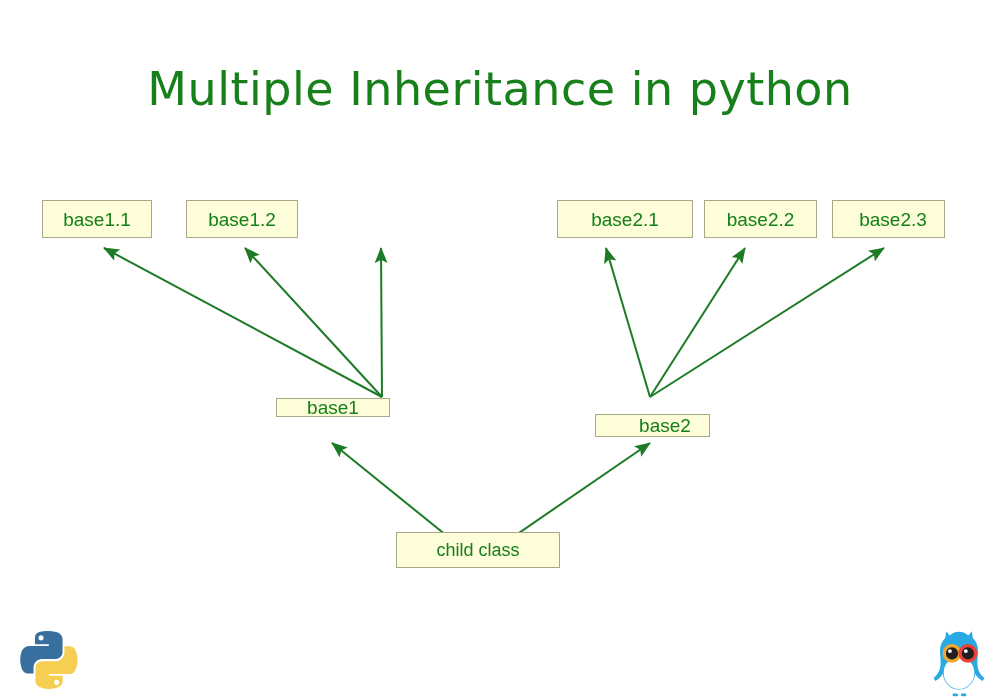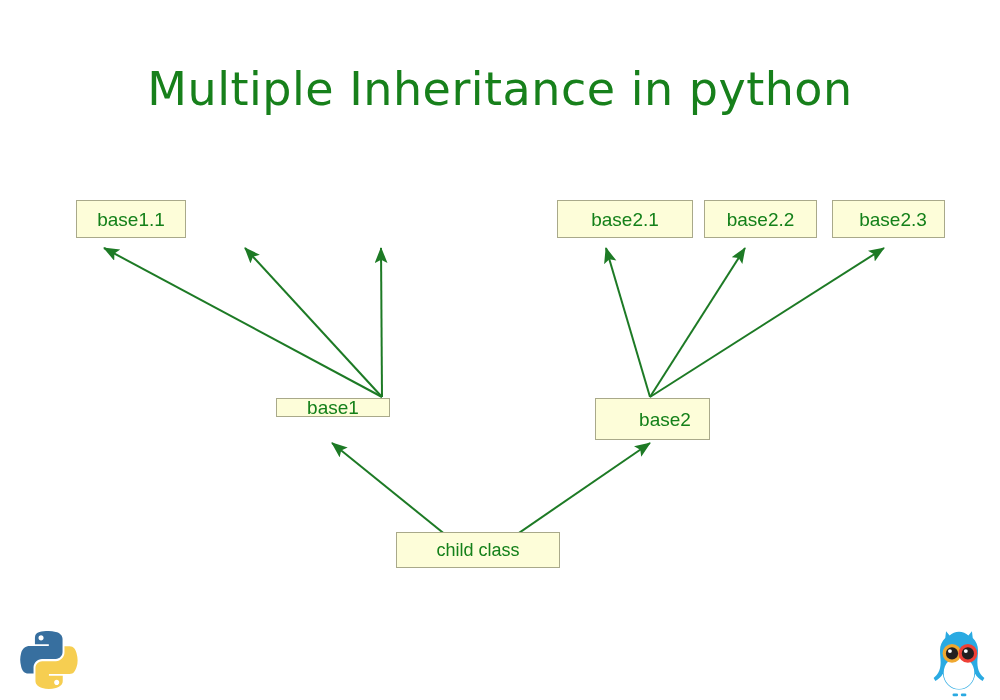--- a/index.html
+++ b/index.html
@@ -47,32 +47,32 @@
     justify-content: center;
     color: #14801a;
     font-family: "Liberation Sans", sans-serif;
     font-size: 19px;
     font-weight: 400;
     line-height: 1;
     white-space: nowrap;
   }
 
   
-  #node-base1-1 { left: 42px;  top: 200px; width: 110px; height: 38px; margin-left: 34px; }
+  #node-base1-1 { left: 42px;  top: 200px; width: 110px; height: 38px; }
   #node-base1-2 { left: 186px; top: 200px; width: 112px; height: 38px; }
   #node-base1-3 { left: 330px; top: 200px; width: 113px; height: 38px; }
 
   
   #node-base2-1 { left: 557px; top: 200px; width: 136px; height: 38px; }
   #node-base2-2 { left: 704px; top: 200px; width: 113px; height: 38px; }
   #node-base2-3 { left: 832px; top: 200px; width: 113px; height: 38px; padding-left: 9px; }
 
   
   #node-base1 { left: 276px; top: 398px; width: 114px; height: 19px; }
-  #node-base2 { left: 595px; top: 398px; width: 115px; height: 42px; padding-left: 25px; }
+  #node-base2 { left: 595px; top: 414px; width: 115px; height: 23px; padding-left: 25px; }
 
   
   #node-child  { left: 396px; top: 532px; width: 164px; height: 36px; font-size: 18px; }
 
   .edges {
     position: absolute;
     left: 0; top: 0;
     width: 1000px;
     height: 700px;
     pointer-events: none;
@@ -120,20 +120,21 @@
 
     <g>
       <line x1="478" y1="561" x2="332" y2="443" stroke="#1d7a25" stroke-width="2" marker-end="url(#arrowhead)"></line>
     </g>
     <g>
       <line x1="478" y1="561" x2="650" y2="443" stroke="#1d7a25" stroke-width="2" marker-end="url(#arrowhead)"></line>
     </g>
   </svg>
 
   <div class="node-box" id="node-base1-1">base1.1</div>
+  <div class="node-box" id="node-base1-2">base1.2</div>
 
   <div class="node-box" id="node-base2-1">base2.1</div>
   <div class="node-box" id="node-base2-2">base2.2</div>
   <div class="node-box" id="node-base2-3">base2.3</div>
 
   <div class="node-box" id="node-base1">base1</div>
   <div class="node-box" id="node-base2">base2</div>
 
   <div class="node-box" id="node-child">child class</div>
 

